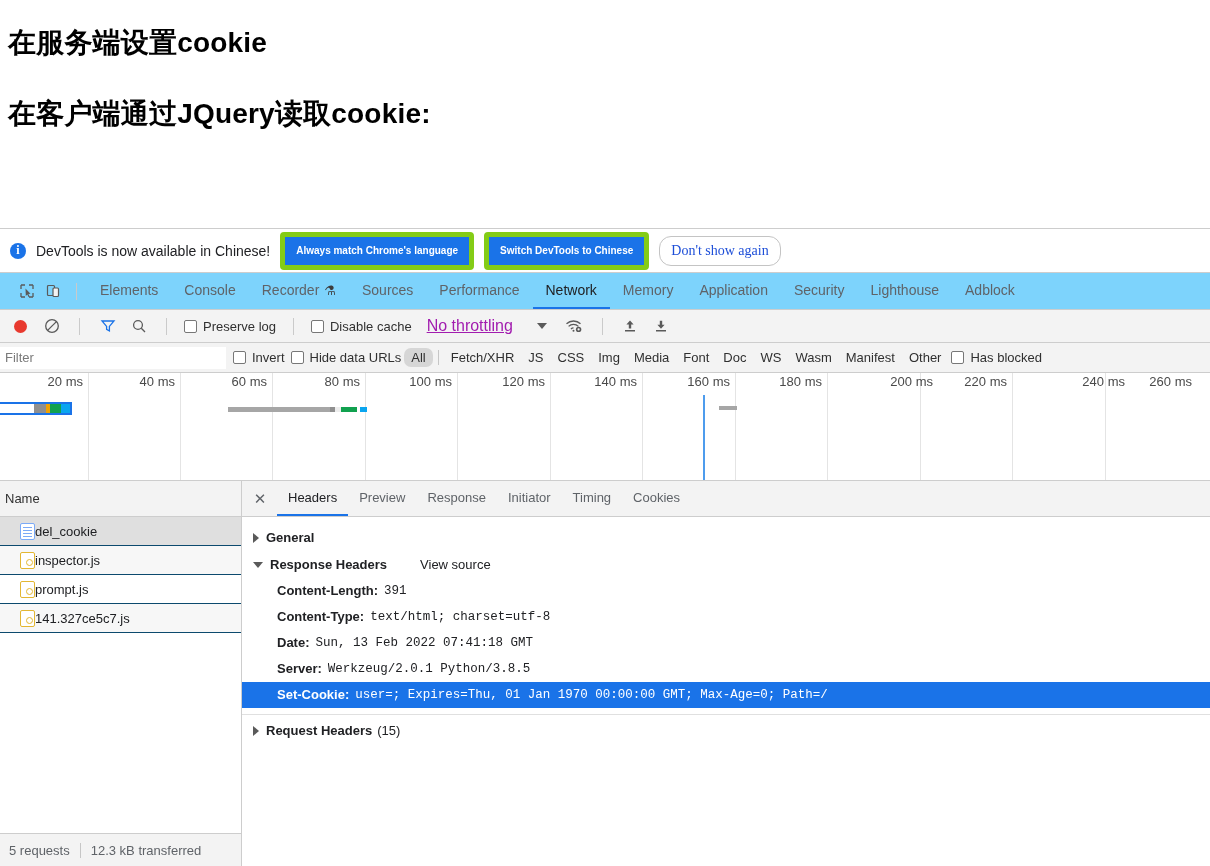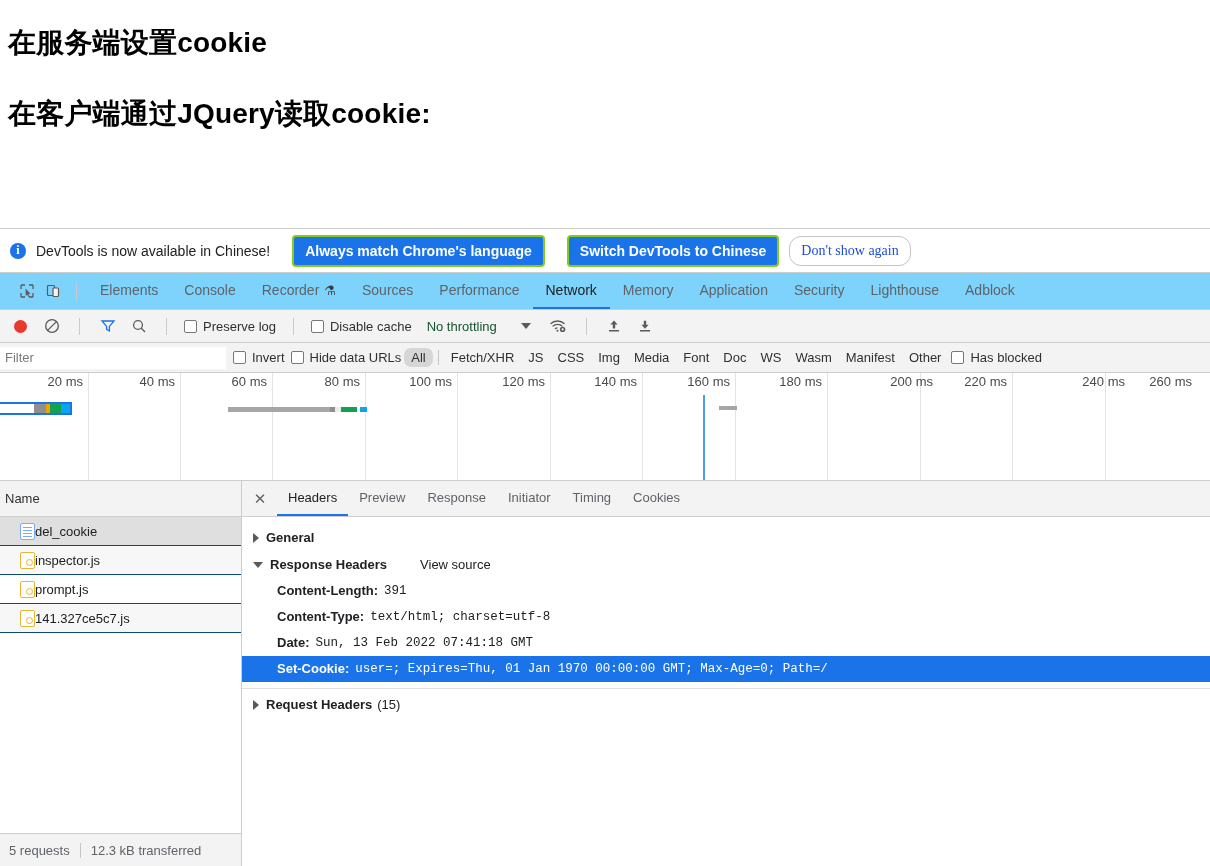--- a/index.html
+++ b/index.html
@@ -62,30 +62,29 @@
     flex: none;
   }
   #infobar-text {
     font-size: 14px;
     color: #202124;
     white-space: nowrap;
   }
   .btn-blue {
     background: #1a73e8;
     color: #ffffff;
-    border: 2px solid #84cc16;
+    border: 5px solid #84cc16;
     border-radius: 4px;
-    font-size: 14px;
+    font-size: 10px;
     font-family: "Liberation Sans", sans-serif;
     font-weight: bold;
     padding: 6px 11px;
     white-space: nowrap;
     cursor: pointer;
     line-height: 16px;
-    margin-left: 12px;
   }
   .btn-plain {
     background: #ffffff;
     color: #1d4ed8;
     border: 1px solid #c4c4c4;
     border-radius: 12px;
     font-size: 14px;
     font-family: Liberation Serif, serif;
     padding: 6px 11px;
     white-space: nowrap;
@@ -169,22 +168,22 @@
     padding: 0 3px;
   }
   .chk {
     width: 13px; height: 13px;
     border: 1px solid #777;
     border-radius: 2px;
     background: #fff;
     flex: none;
   }
   .throttle-label {
-    font-size: 13px; color: #14532d;
-    padding-left: 8px; flex: none; cursor: pointer;
+    font-size: 16px; color: #a21caf;
+    padding-left: 8px; flex: none; cursor: pointer; text-decoration: underline;
   }
   .caret-down {
     width: 0; height: 0;
     border-left: 5px solid transparent;
     border-right: 5px solid transparent;
     border-top: 6px solid #5a5a5a;
     margin: 0 10px 0 20px;
     flex: none; cursor: pointer;
   }
 
@@ -715,20 +714,24 @@
           <span class="hval">391</span>
         </div>
         <div class="hrow">
           <span class="hname">Content-Type:</span>
           <span class="hval">text/html; charset=utf-8</span>
         </div>
         <div class="hrow">
           <span class="hname">Date:</span>
           <span class="hval">Sun, 13 Feb 2022 07:41:18 GMT</span>
         </div>
+        <div class="hrow">
+          <span class="hname">Server:</span>
+          <span class="hval">Werkzeug/2.0.1 Python/3.8.5</span>
+        </div>
         <div class="hrow selected">
           <span class="hname">Set-Cookie:</span>
           <span class="hval">user=; Expires=Thu, 01 Jan 1970 00:00:00 GMT; Max-Age=0; Path=/</span>
         </div>
 
         <div class="hsep"></div>
 
         <div class="hsection">
           <span class="tri closed"></span>
           <span>Request Headers</span>

